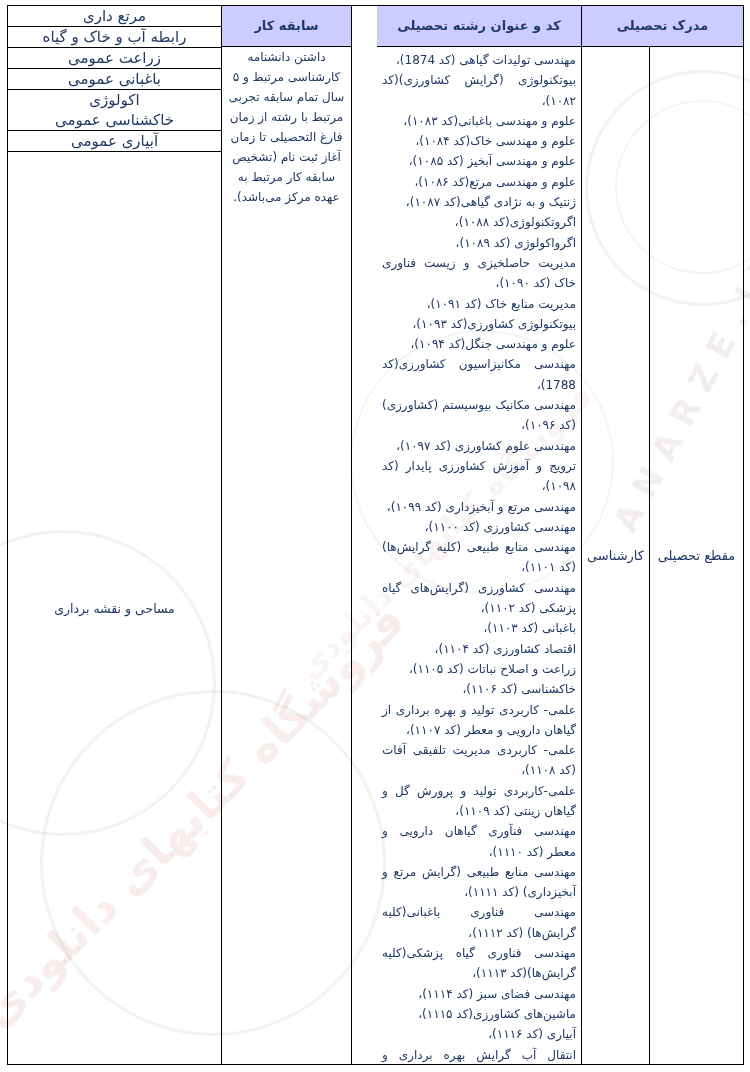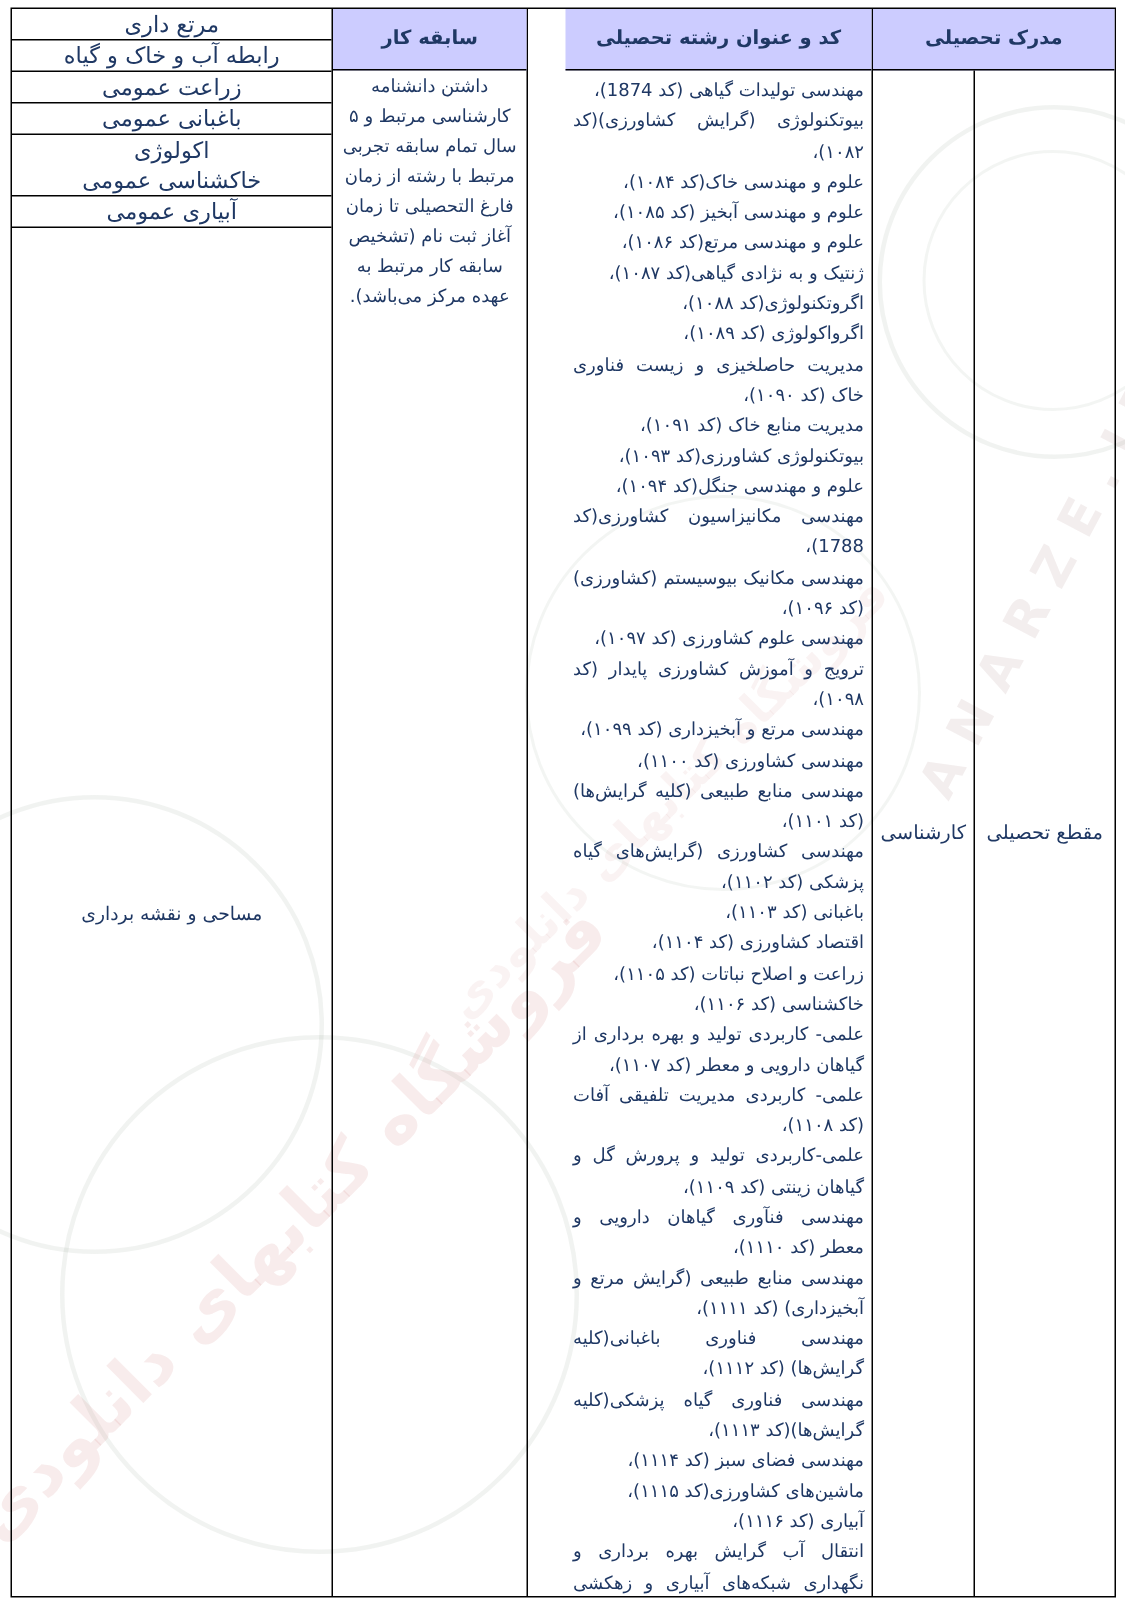--- a/index.html
+++ b/index.html
@@ -95,20 +95,21 @@
       <div class="degree-level">مقطع تحصیلی</div>
       <div class="degree-bachelor">کارشناسی</div>
     </div>
   </div>
 
   <div class="col col-codes divider-left">
     <div class="hcell">کد و عنوان رشته تحصیلی</div>
     <div class="codes-body">
         <div class="code-entry">مهندسی تولیدات گیاهی (کد 1874)،</div>
         <div class="code-entry">بیوتکنولوژی (گرایش کشاورزی)(کد ۱۰۸۲)،</div>
+        <div class="code-entry">علوم و مهندسی باغبانی(کد ۱۰۸۳)،</div>
         <div class="code-entry">علوم و مهندسی خاک(کد ۱۰۸۴)،</div>
         <div class="code-entry">علوم و مهندسی آبخیز (کد ۱۰۸۵)،</div>
         <div class="code-entry">علوم و مهندسی مرتع(کد ۱۰۸۶)،</div>
         <div class="code-entry">ژنتیک و به نژادی گیاهی(کد ۱۰۸۷)،</div>
         <div class="code-entry">اگروتکنولوژی(کد ۱۰۸۸)،</div>
         <div class="code-entry">اگرواکولوژی (کد ۱۰۸۹)،</div>
         <div class="code-entry">مدیریت حاصلخیزی و زیست فناوری خاک (کد ۱۰۹۰)،</div>
         <div class="code-entry">مدیریت منابع خاک (کد ۱۰۹۱)،</div>
         <div class="code-entry">بیوتکنولوژی کشاورزی(کد ۱۰۹۳)،</div>
         <div class="code-entry">علوم و مهندسی جنگل(کد ۱۰۹۴)،</div>

